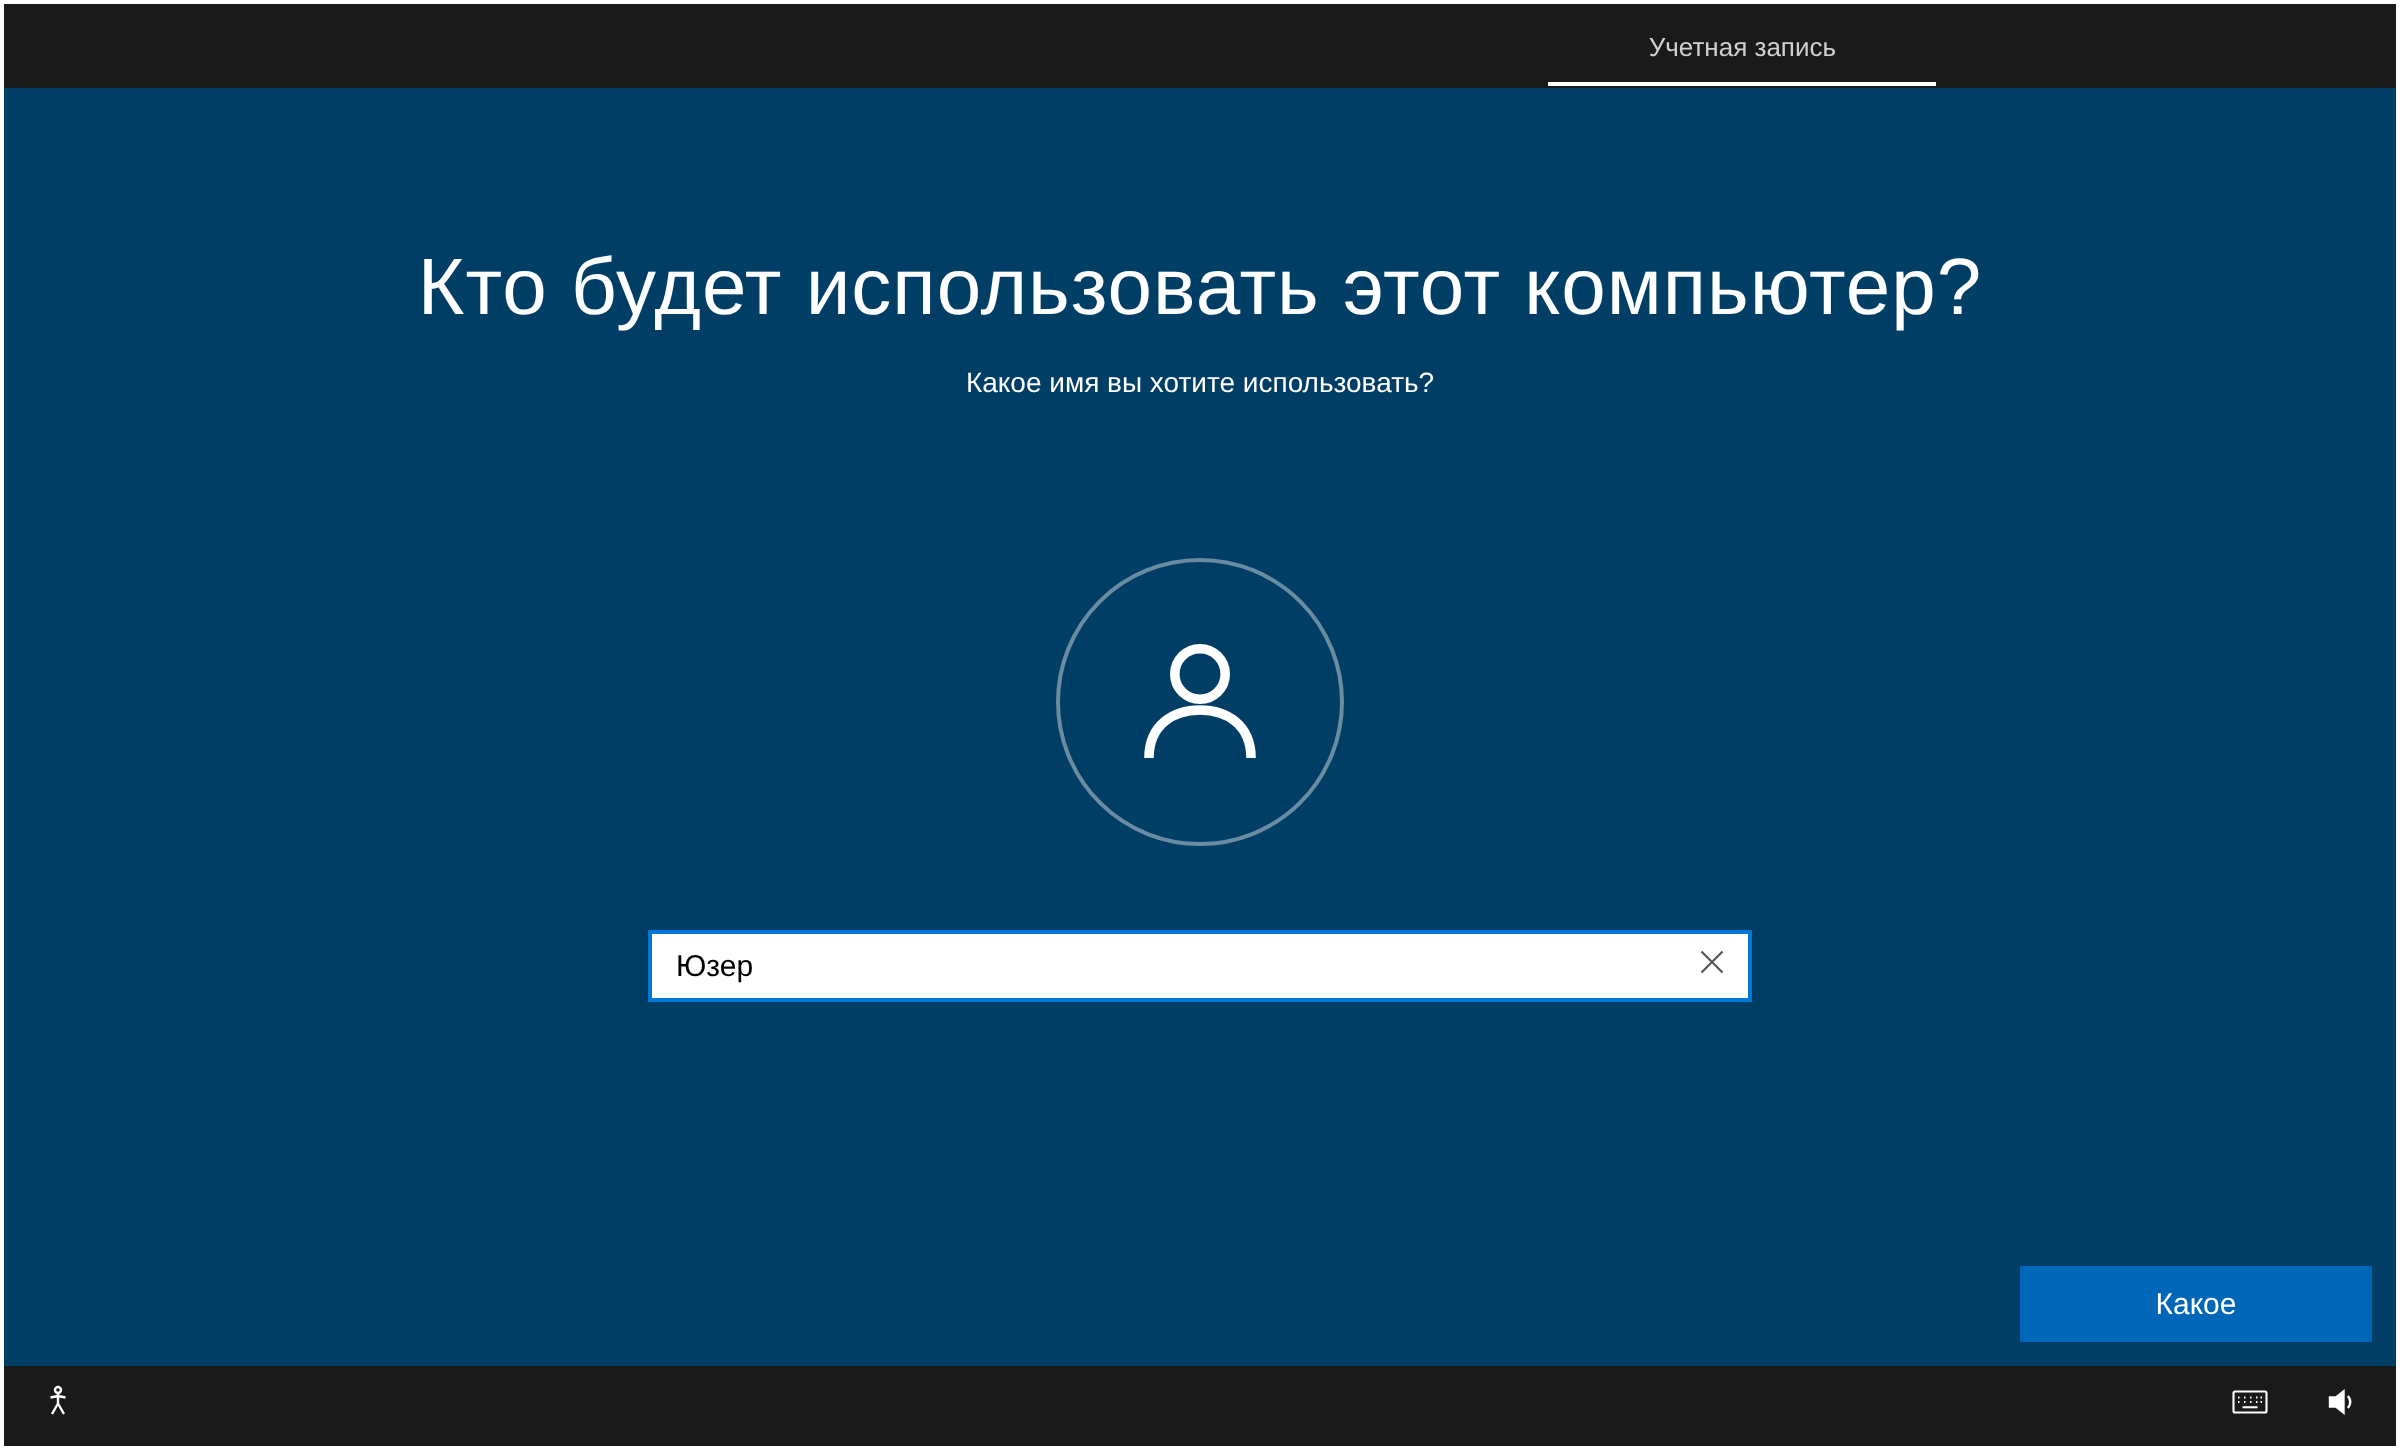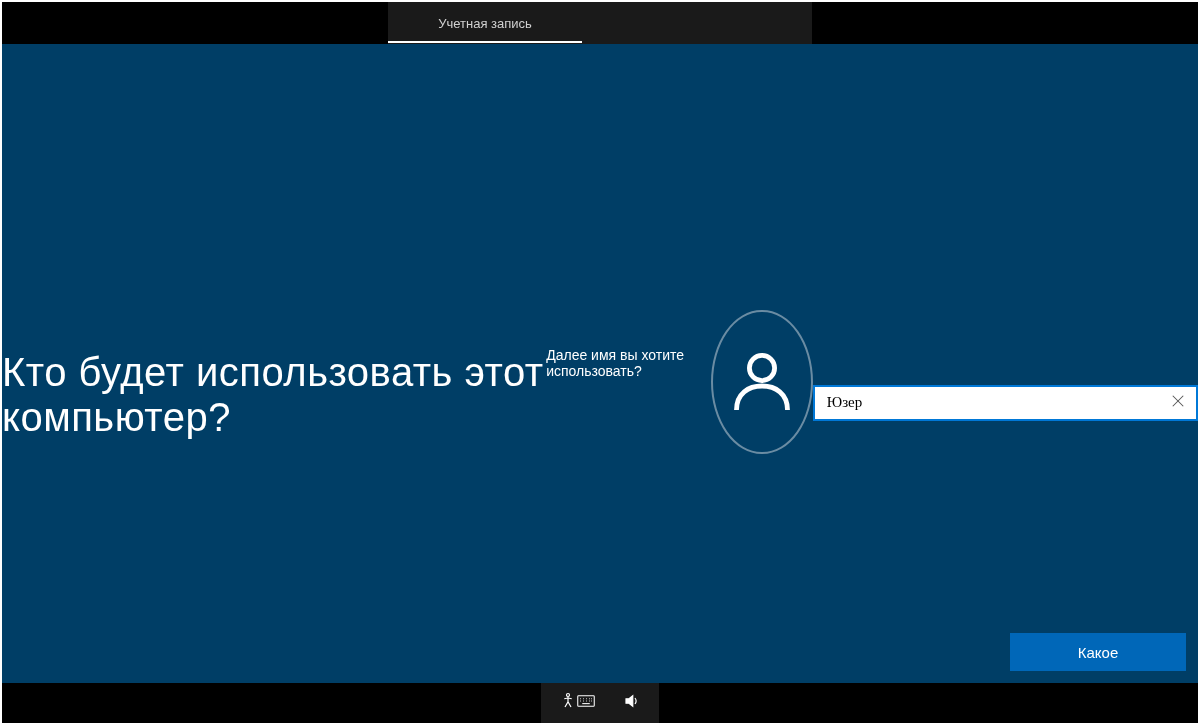--- a/index.html
+++ b/index.html
@@ -17,41 +17,40 @@
     }
     .window {
       position: absolute;
       top: 2px;
       left: 2px;
       right: 2px;
       bottom: 2px;
       background: #000000;
       display: flex;
       flex-direction: column;
-      align-items: center;
     }
     .header {
       height: 42px;
       background: #1a1a1a;
       display: flex;
       justify-content: flex-end;
       align-items: center;
       padding-right: 230px;
     }
     .header-tab {
       color: #d0d0d0;
       font-size: 13px;
       padding: 12px 50px 10px 50px;
       border-bottom: 2px solid #ffffff;
     }
     .content {
       flex: 1;
       background: #003e66;
       display: flex;
-      flex-direction: row;
+      flex-direction: column;
       align-items: center;
       padding-top: 78px;
       position: relative;
     }
     .title {
       color: #ffffff;
       font-size: 40px;
       font-weight: 300;
       letter-spacing: 0.5px;
       margin-bottom: 16px;
@@ -84,21 +83,21 @@
       display: flex;
       align-items: center;
       position: relative;
     }
     .username-input {
       flex: 1;
       border: none;
       outline: none;
       padding: 0 12px;
       font-size: 15px;
-      font-family: Liberation Serif, serif;
+      font-family: Liberation Sans, sans-serif;
       color: #000000;
       background: transparent;
     }
     .clear-btn {
       width: 36px;
       height: 100%;
       display: flex;
       align-items: center;
       justify-content: center;
       cursor: pointer;
@@ -151,21 +150,21 @@
 </head>
 <body>
 
 <div class="window">
   <div class="header">
     <div class="header-tab">Учетная запись</div>
   </div>
 
   <div class="content">
     <div class="title">Кто будет использовать этот компьютер?</div>
-    <div class="subtitle">Далее имя вы хотите использовать?</div>
+    <div class="subtitle">Какое имя вы хотите использовать?</div>
 
     <div class="avatar-circle">
       <span class="avatar-icon">
         <svg viewBox="0 0 24 24" fill="none" stroke="#ffffff" stroke-width="1.6">
           <circle cx="12" cy="8" r="4.2"></circle>
           <path d="M3.5 22 C3.5 16.5 7.5 14 12 14 C16.5 14 20.5 16.5 20.5 22"></path>
         </svg>
       </span>
     </div>
 

